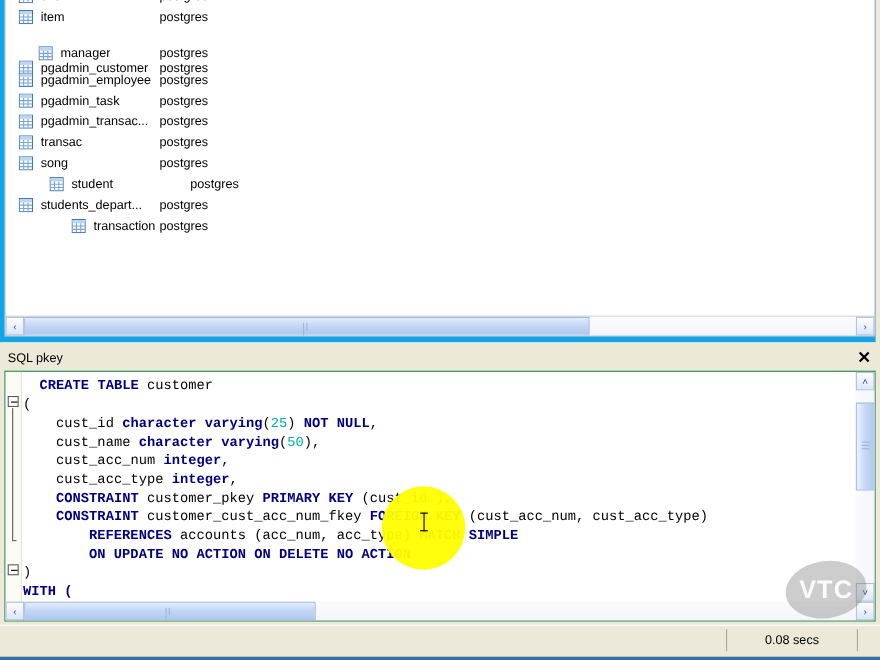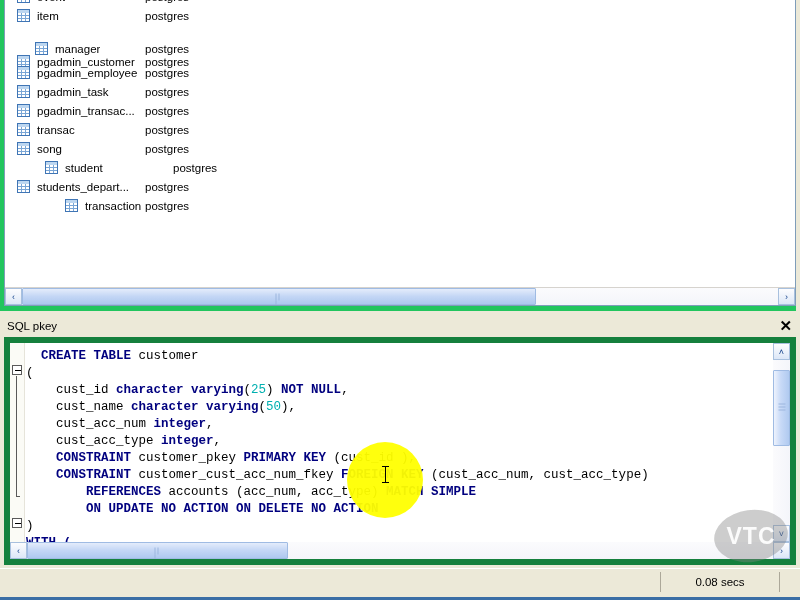--- a/index.html
+++ b/index.html
@@ -6,21 +6,21 @@
   html, body {
     width:800px; height:600px;
     font-family:"Liberation Sans", sans-serif;
     background:#ece9d8;
     overflow:hidden;
   }
 
   
   #browser-pane{
     position:absolute; left:0; top:0; width:796px; height:311px;
-    background:#22c55e;
+    background:#0ea5e9;
   }
   #browser-frame{
     position:absolute; left:4px; top:0; width:792px; height:306px;
     background:#ffffff;
     border:1px solid #7f9db9;
     border-top:none;
     overflow:hidden;
   }
   #list-area{
     position:absolute; left:0; top:0; right:0; bottom:19px;
@@ -96,21 +96,21 @@
   }
   #sql-close{
     position:absolute; right:8px; top:2px;
     font-size:15px; font-weight:bold; color:#000;
     line-height:17px; cursor:default;
     font-family:"Liberation Sans", sans-serif;
   }
   #editor-frame{
     position:absolute; left:4px; top:22px; width:792px; height:228px;
     background:#ffffff;
-    border:6px solid #15803d;
+    border:1px solid #15803d;
     overflow:hidden;
   }
   #fold-margin{
     position:absolute; left:0; top:0; width:15px; bottom:0;
     background:#fbfbf6;
     border-right:1px solid #e6e4da;
   }
   .fold-box{
     position:absolute; left:2px; width:10px; height:10px;
     border:1px solid #5a5a5a; background:#ffffff;

